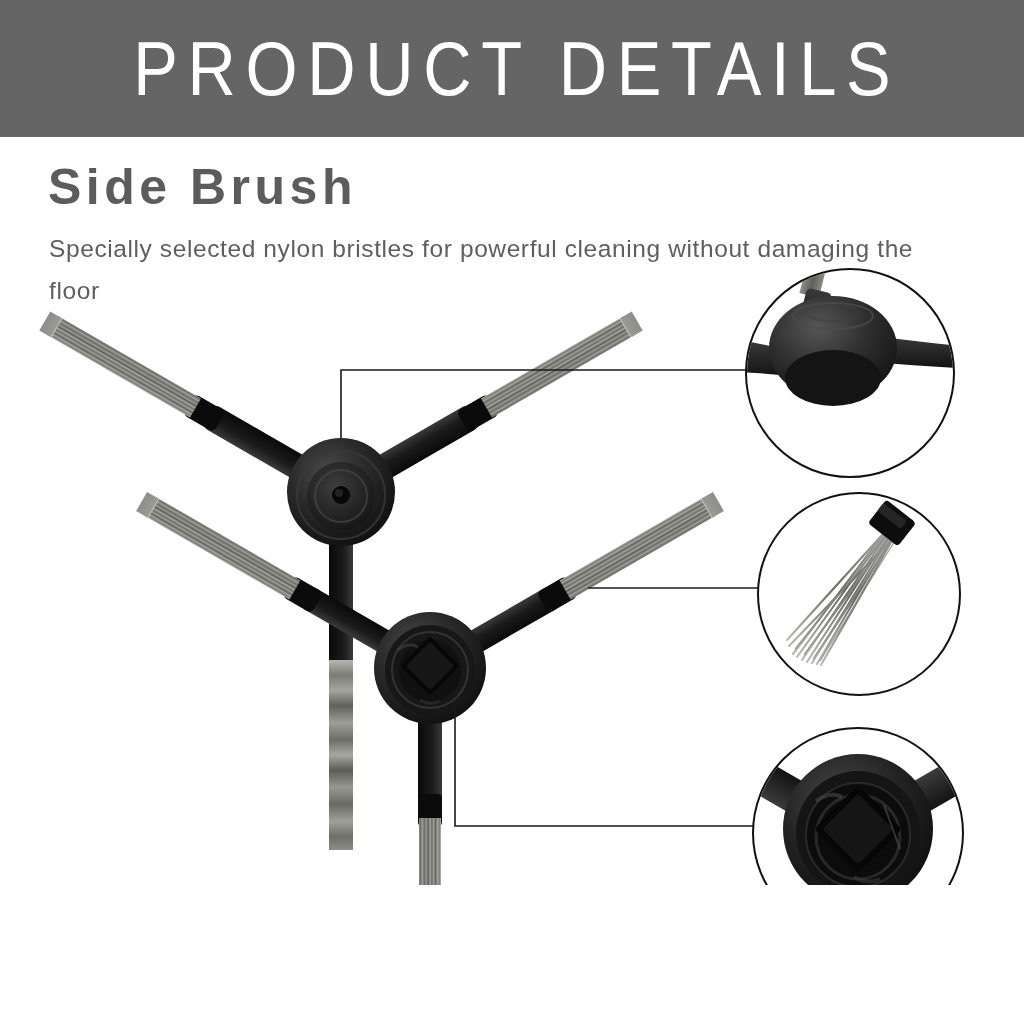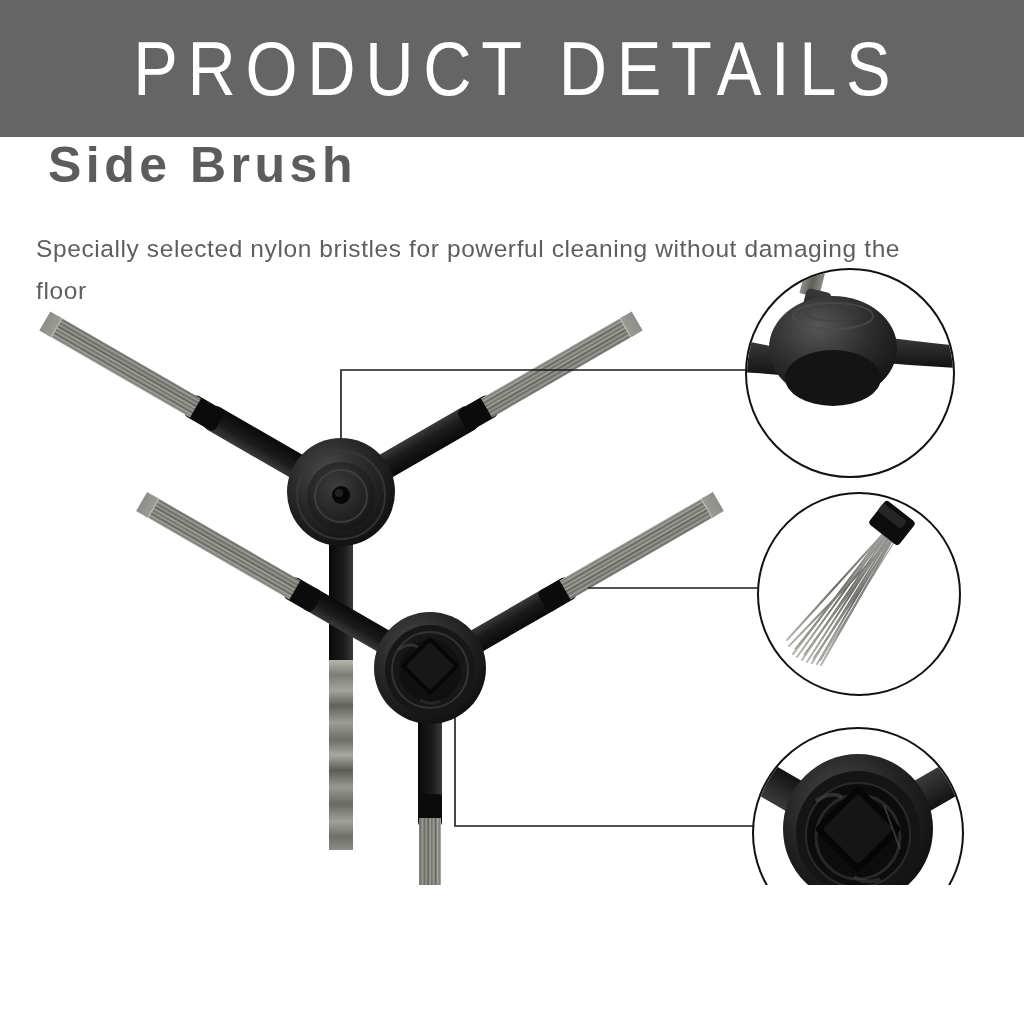--- a/index.html
+++ b/index.html
@@ -46,31 +46,31 @@
     line-height: 1;
     transform: scaleX(0.88);
     transform-origin: center center;
     white-space: nowrap;
   }
 
   
   .section-title {
     position: absolute;
     left: 48px;
-    top: 138px;
+    top: 160px;
     color: #5c5c5c;
     font-size: 50px;
     font-weight: bold;
     letter-spacing: 4.5px;
     line-height: 1.1;
     white-space: nowrap;
   }
   .section-desc {
     position: absolute;
-    left: 36px;
+    left: 49px;
     top: 228px;
     width: 920px;
     color: #5e5e5e;
     font-size: 24.5px;
     font-weight: 400;
     letter-spacing: 0.6px;
     line-height: 42px;
   }
 
   

